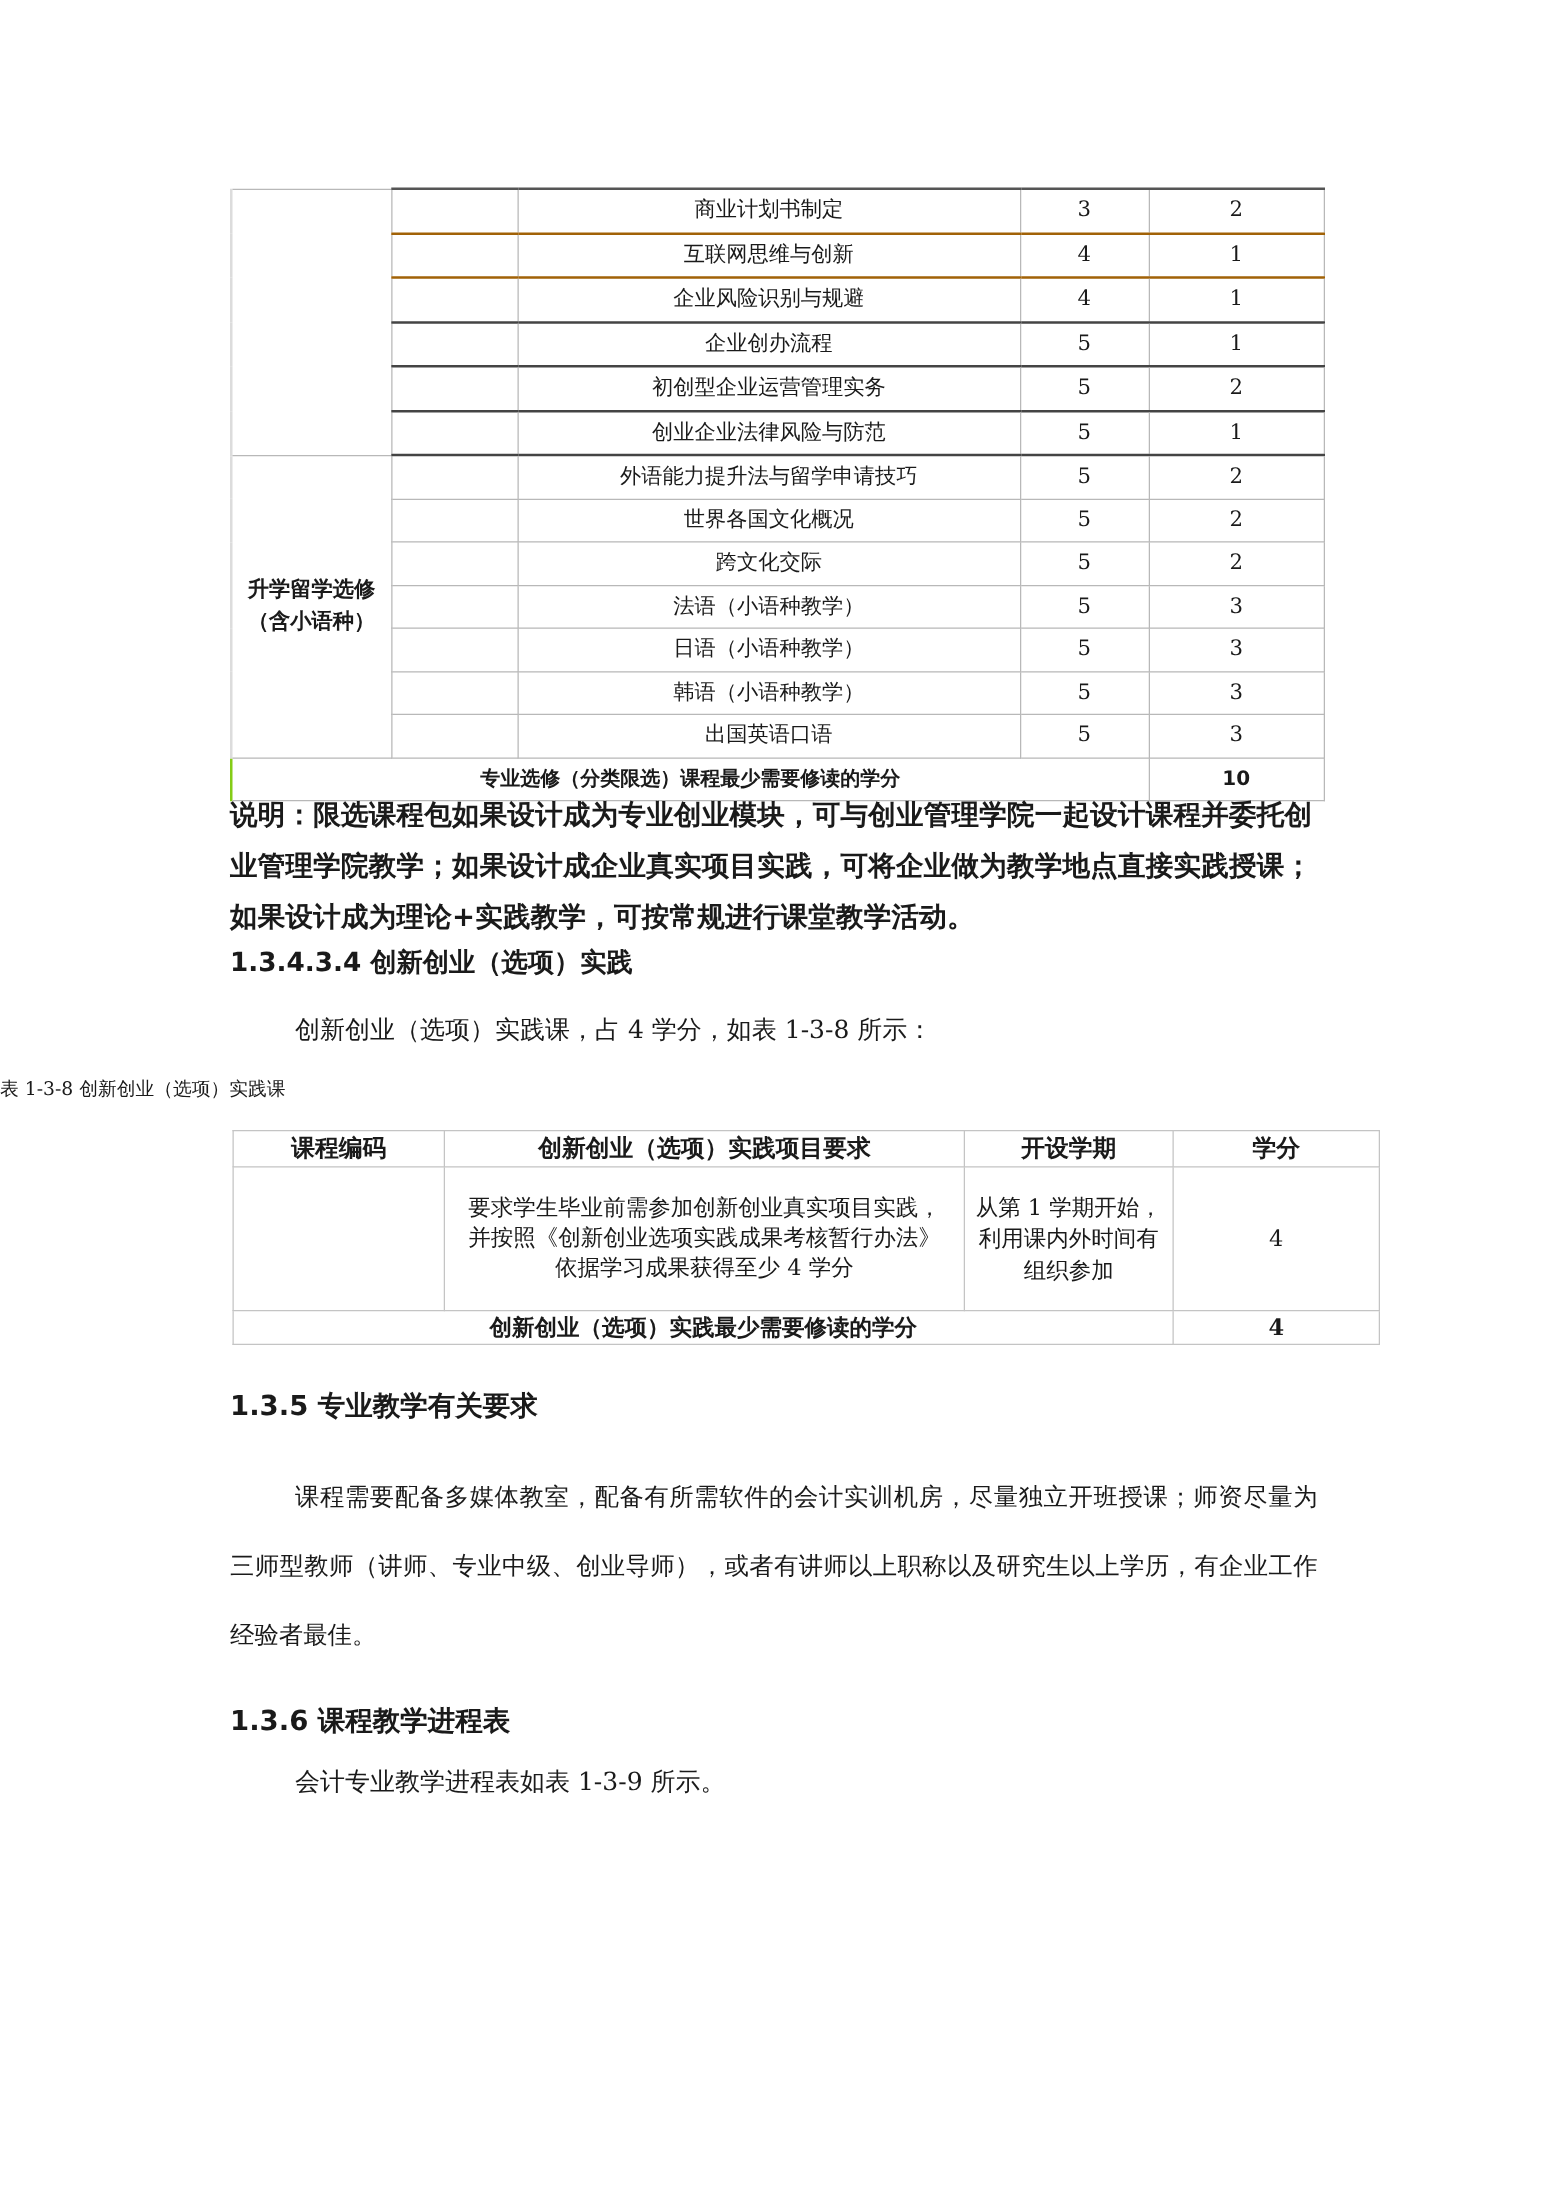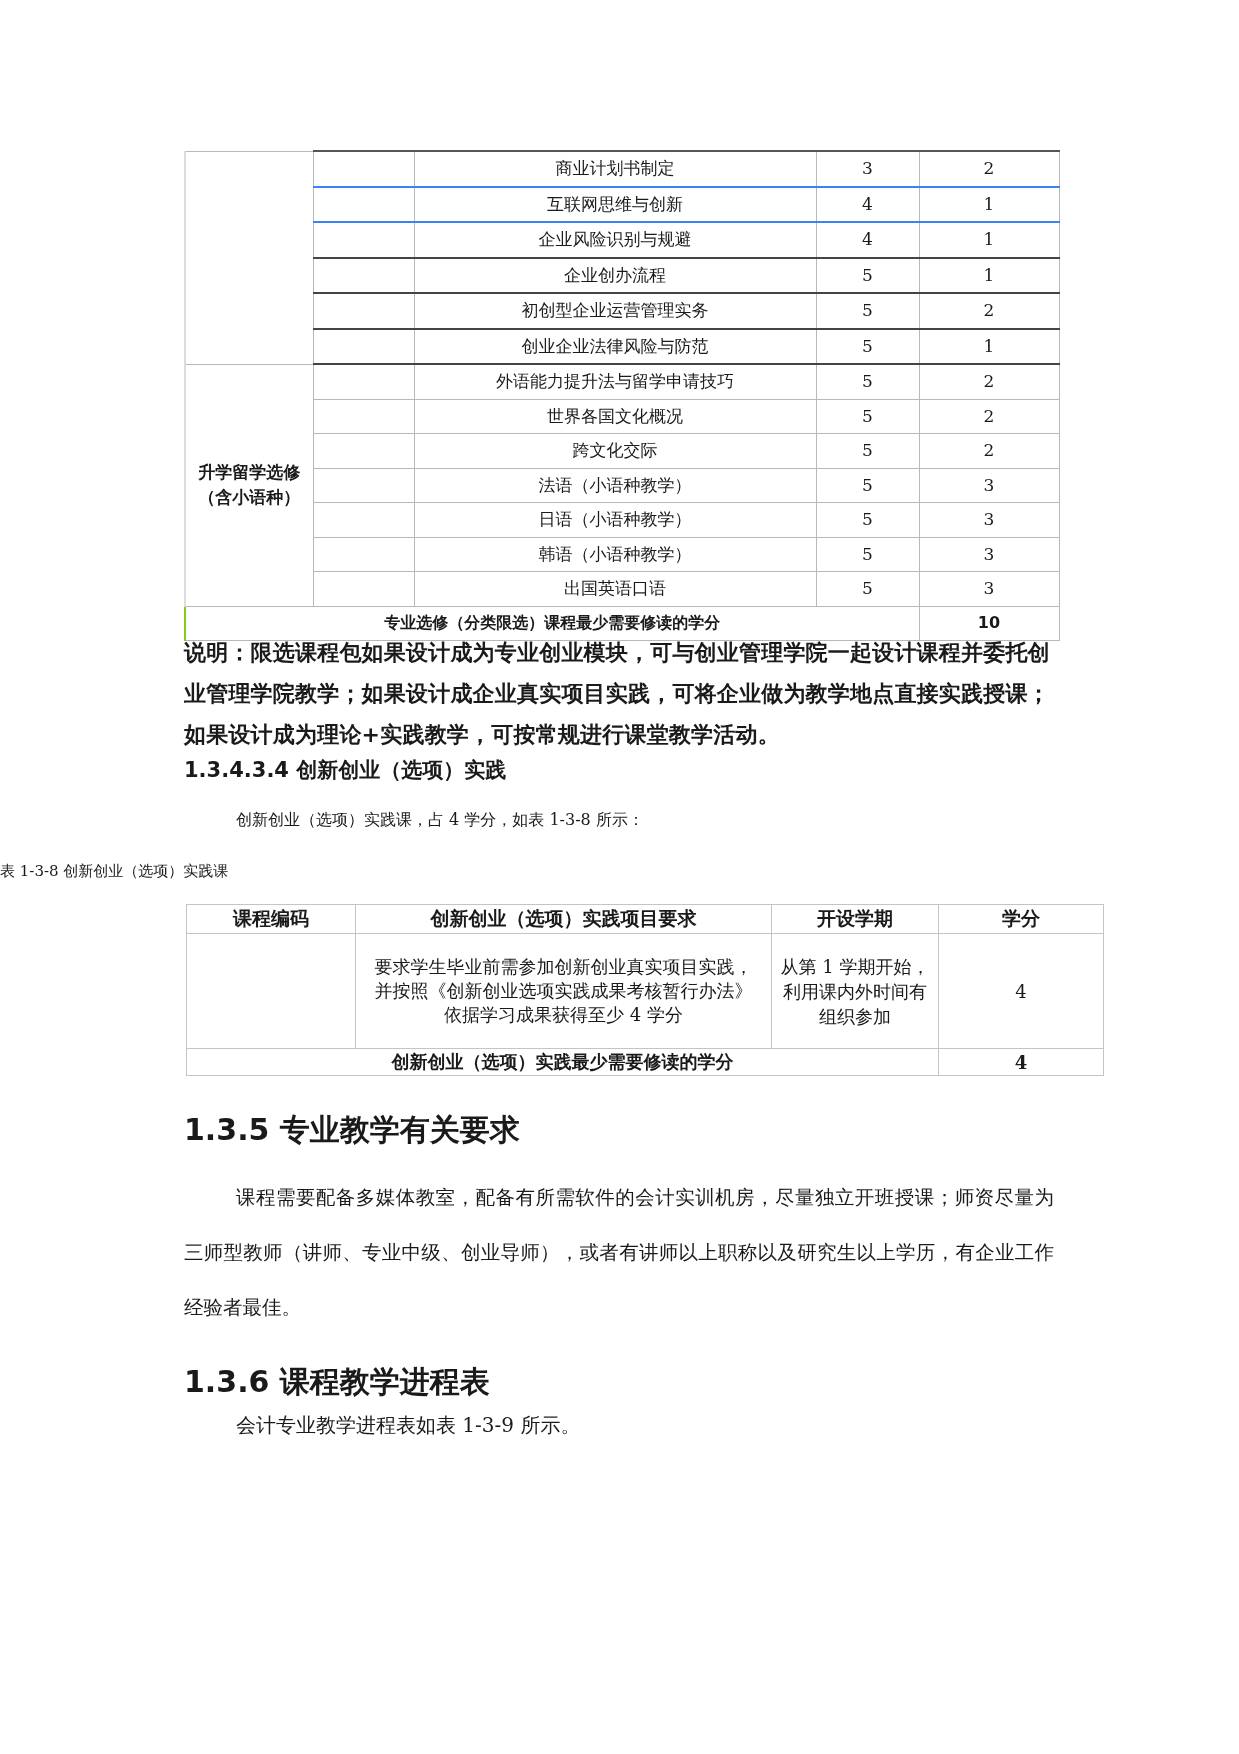--- a/index.html
+++ b/index.html
@@ -6,48 +6,48 @@
   body { width: 1239px; height: 1754px; position: relative; overflow: hidden;
          font-family: "DejaVu Serif", "Liberation Serif", serif; color: #1a1a1a; }
 
   
   .t1 { position: absolute; left: 184px; top: 150px; width: 874px;
         border-collapse: collapse; table-layout: fixed; font-size: 17px; }
   .t1 td { height: 33.5px; padding: 0; text-align: center; vertical-align: middle;
            border: 1px solid #b8b8b8; line-height: 1; }
   .t1 td.grp { border-left: 2px solid #dcdcdc; font-family: "DejaVu Sans", "Liberation Sans", sans-serif;
                font-weight: bold; font-size: 17px; line-height: 1.5; }
-  .t1 tr.dark td.c { border-top: 2px solid #3b82f6; }
+  .t1 tr.dark td.c { border-top: 2px solid #a16207; }
   .t1 tr.first td.c { border-top: 2px solid #555; }
   .t1 tr.sep td.c { border-top: 2px solid #444; }
   .t1 td.sum { font-family: "DejaVu Sans", "Liberation Sans", sans-serif; font-weight: bold; font-size: 16px; }
 
   
   .note { position: absolute; left: 184px; top: 632px; width: 880px;
           font-family: "DejaVu Sans", "Liberation Sans", sans-serif; font-weight: bold;
           font-size: 22px; line-height: 41px; letter-spacing: 0.2px; }
   .h4 { position: absolute; left: 184px; top: 756px;
         font-family: "DejaVu Sans", "Liberation Sans", sans-serif; font-weight: bold; font-size: 21px; }
-  .p1 { position: absolute; left: 236px; top: 810px; font-size: 16px; }
+  .p1 { position: absolute; left: 236px; top: 810px; font-size: 20px; }
   .caption { position: absolute; left: 0; width: 1112px; top: 862px; font-size: 15px; }
 
   
   .t2 { position: absolute; left: 186px; top: 904px; width: 917px;
         border-collapse: collapse; table-layout: fixed; }
   .t2 td, .t2 th { border: 1px solid #c4c4c4; padding: 0; text-align: center; vertical-align: middle; }
   .t2 th { height: 28px; font-family: "DejaVu Sans", "Liberation Sans", sans-serif; font-weight: bold; font-size: 19px; }
   .t2 td.req { font-size: 18px; line-height: 24px; padding: 2px 10px; text-align: center; height: 110px; }
   .t2 td.sem { font-size: 18px; line-height: 25px; padding: 0 4px; }
   .t2 td.cr { font-size: 18px; }
   .t2 td.sumlbl { font-family: "DejaVu Sans", "Liberation Sans", sans-serif; font-weight: bold; font-size: 18px; height: 26px; }
   .t2 td.sumval { font-weight: bold; font-size: 18px; }
 
   
   .h3 { position: absolute; left: 184px; font-family: "DejaVu Sans", "Liberation Sans", sans-serif;
-        font-weight: bold; font-size: 30px; }
+        font-weight: bold; font-size: 22px; }
   .h3.a { top: 1110px; }
   .h3.b { top: 1362px; }
   .para { position: absolute; left: 184px; top: 1170px; width: 870px; font-size: 19.5px;
           line-height: 55px; text-indent: 52px; text-align: justify; }
   .p2 { position: absolute; left: 236px; top: 1412px; font-size: 20px; }
 </style>
 </head>
 <body>
 
 <table class="t1">

